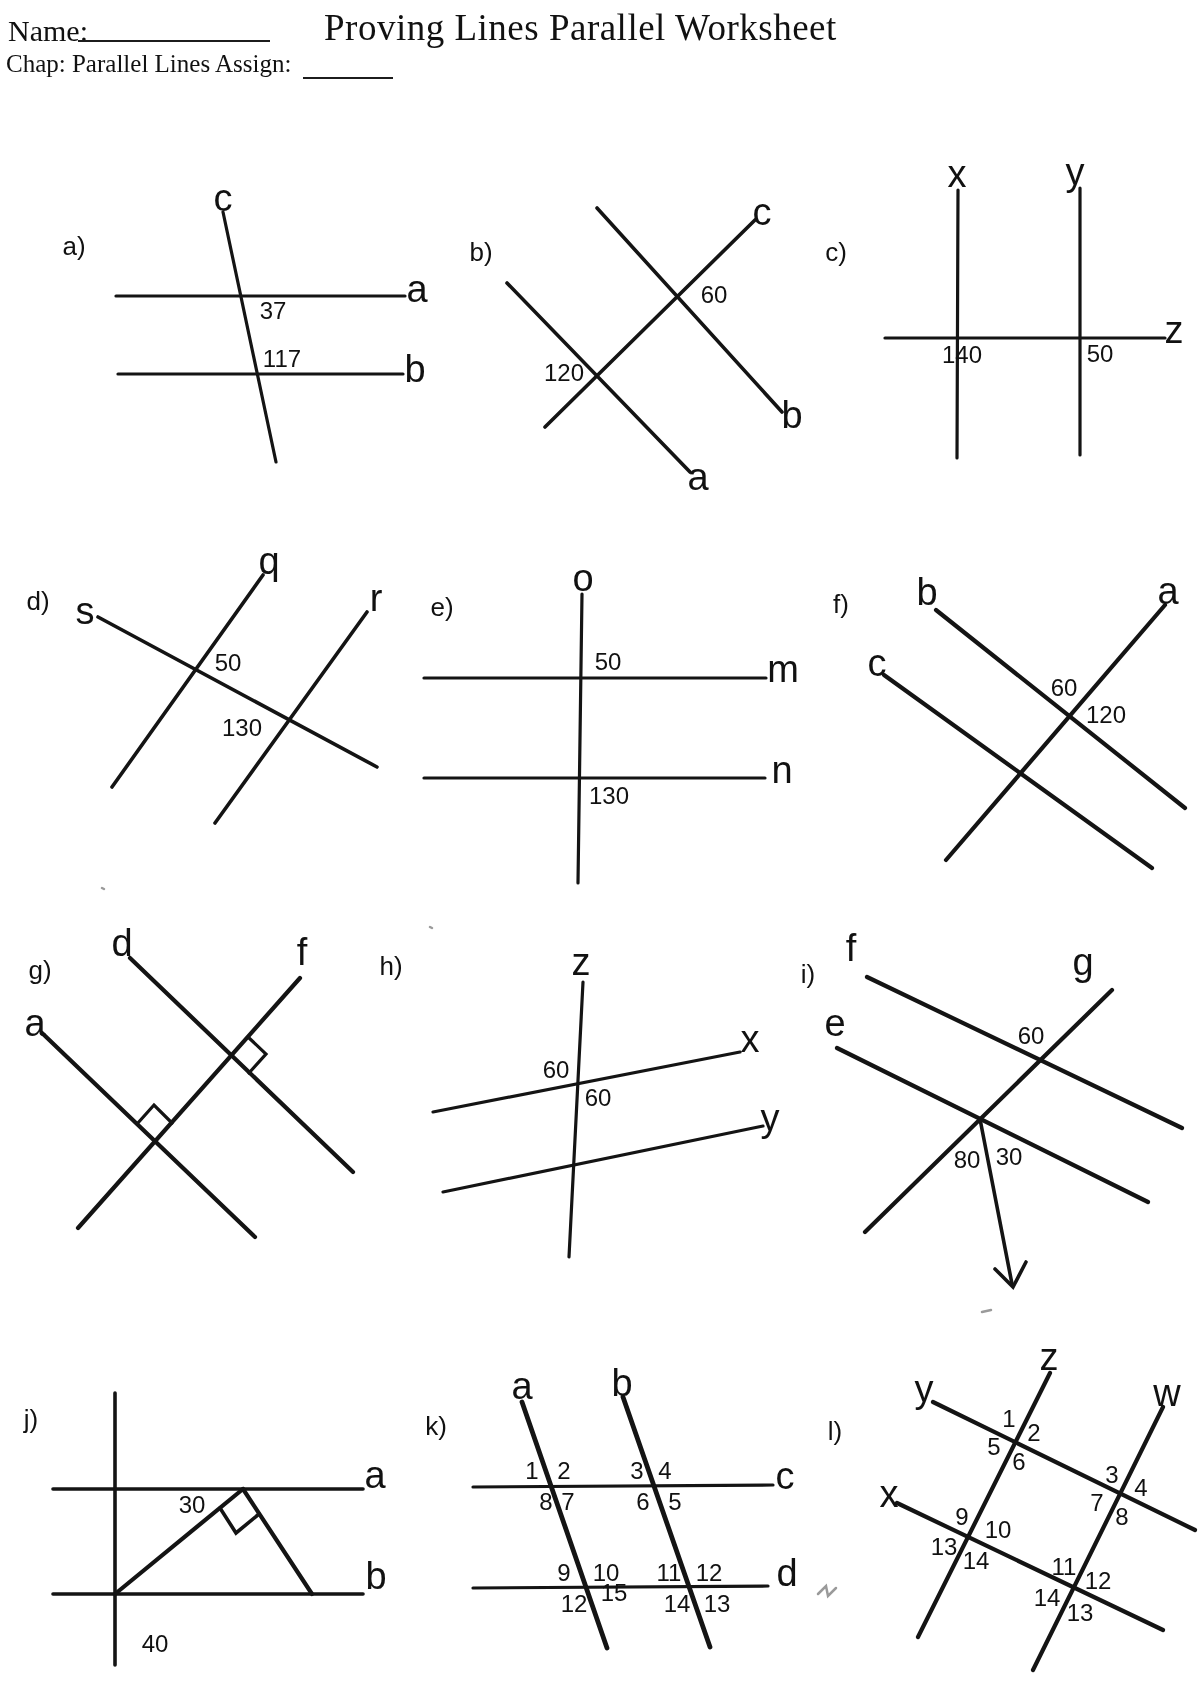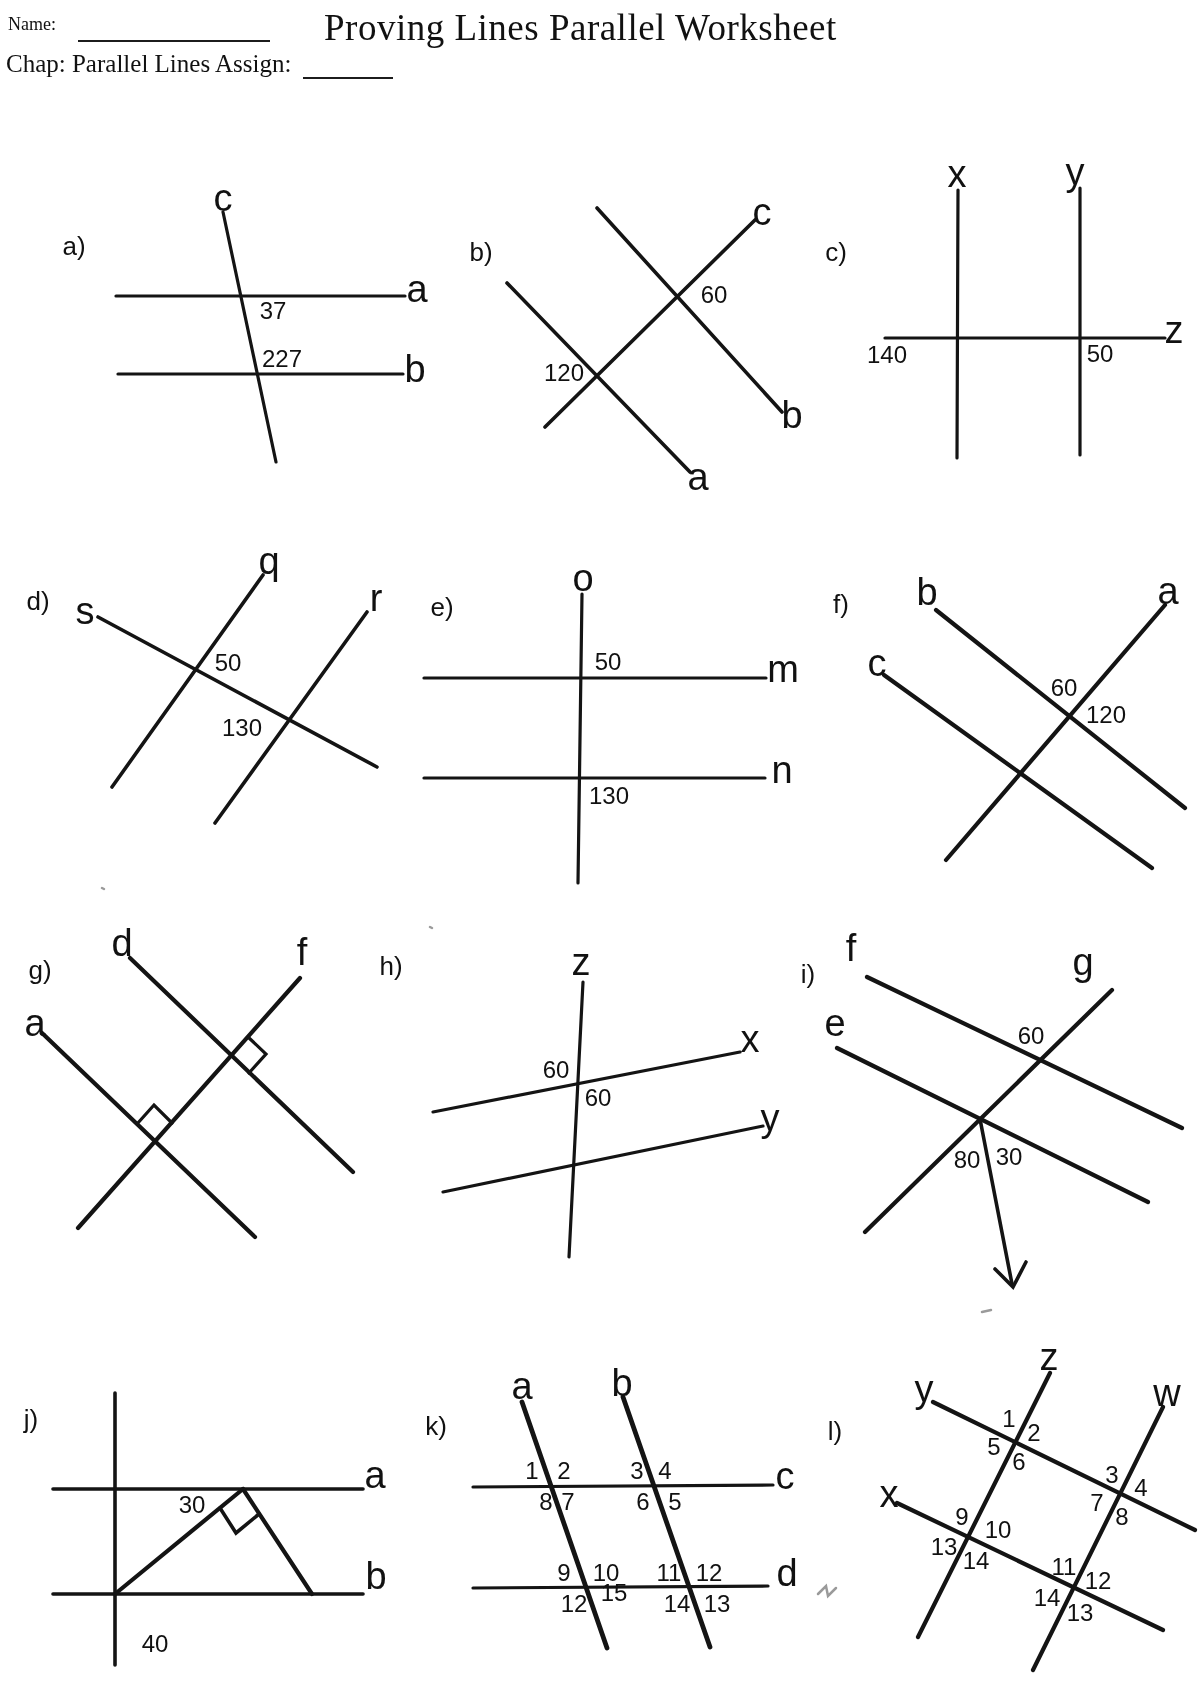--- a/index.html
+++ b/index.html
@@ -3,21 +3,21 @@
 <meta charset="utf-8">
 <style>
   html,body{margin:0;padding:0;background:#e8e8e8;}
   .page{
     position:relative;width:1200px;height:1686px;margin:0 auto;
     background:#ffffff;overflow:hidden;
     font-family:"Liberation Sans",sans-serif;color:#111;
   }
   .abs{position:absolute;white-space:nowrap;}
   .serif{font-family:"Liberation Serif",serif;}
-  .h-name{font-size:18px;text-align:right;}
+  .h-name{font-size:30px;text-align:right;}
   .h-title{font-size:37px;letter-spacing:.5px;}
   .h-chap{font-size:25px;}
   .uline{position:absolute;height:0;border-bottom:2.5px solid #1c1c1c;}
   .question{font-size:19px;font-weight:500;letter-spacing:.2px;}
   .lab{position:absolute;transform:translate(-50%,-50%);white-space:nowrap;line-height:1;}
   .id{font-size:26px;}
   .ln{font-size:38px;}
   .ang{font-size:24px;}
   svg.art{position:absolute;left:0;top:0;}
   svg.art line, svg.art polyline{stroke:#141414;fill:none;stroke-linecap:round;}
@@ -185,26 +185,26 @@
   <span class="lab ln" style="left:622px;top:1383px">b</span>
   <span class="lab ln" style="left:785px;top:1476px">c</span>
   <span class="lab ln" style="left:787px;top:1573px">d</span>
 
   <span class="lab ln" style="left:924px;top:1389px">y</span>
   <span class="lab ln" style="left:1049px;top:1357px">z</span>
   <span class="lab ln" style="left:1167px;top:1393px">w</span>
   <span class="lab ln" style="left:889px;top:1494px">x</span>
 
   <span class="lab ang" style="left:273px;top:311px">37</span>
-  <span class="lab ang" style="left:282px;top:359px">227</span>
+  <span class="lab ang" style="left:282px;top:359px">117</span>
 
   <span class="lab ang" style="left:714px;top:295px">60</span>
   <span class="lab ang" style="left:564px;top:373px">120</span>
 
-  <span class="lab ang" style="left:887px;top:355px">140</span>
+  <span class="lab ang" style="left:962px;top:355px">140</span>
   <span class="lab ang" style="left:1100px;top:354px">50</span>
 
   <span class="lab ang" style="left:228px;top:663px">50</span>
   <span class="lab ang" style="left:242px;top:728px">130</span>
 
   <span class="lab ang" style="left:608px;top:662px">50</span>
   <span class="lab ang" style="left:609px;top:796px">130</span>
 
   <span class="lab ang" style="left:1064px;top:688px">60</span>
   <span class="lab ang" style="left:1106px;top:715px">120</span>

